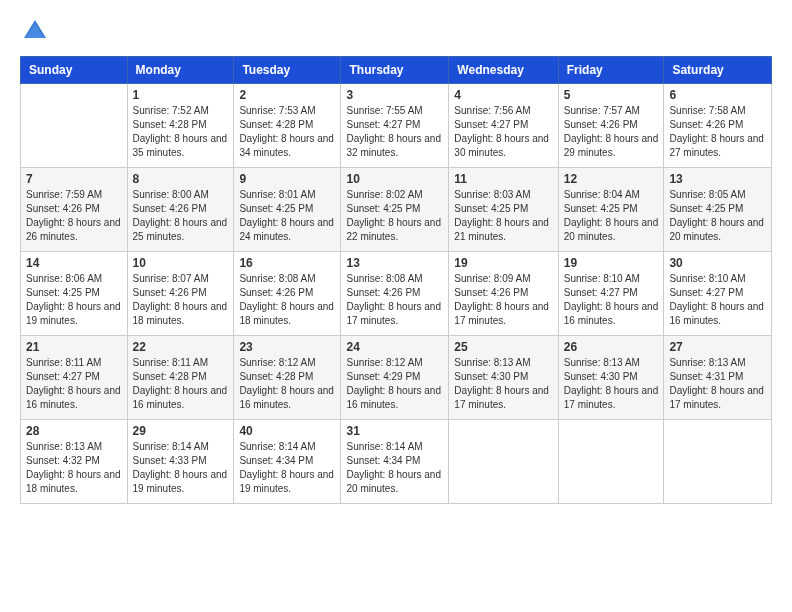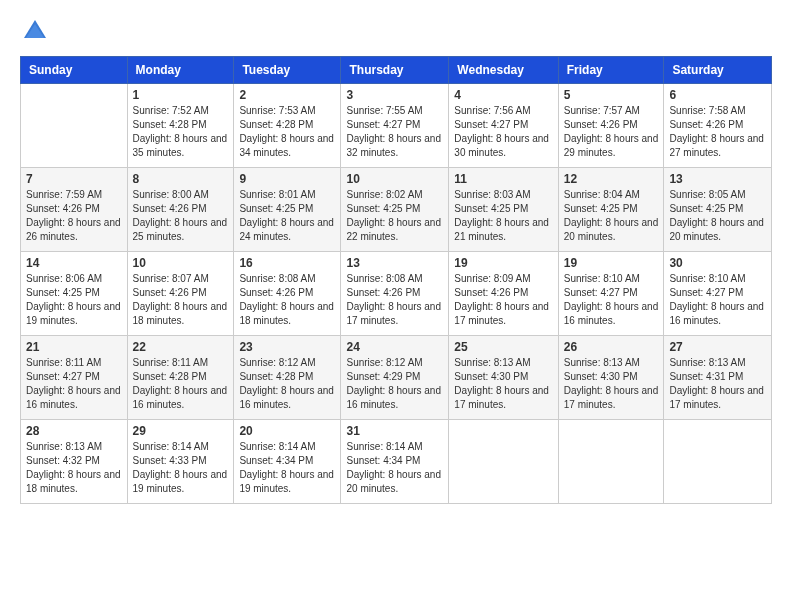--- a/index.html
+++ b/index.html
@@ -255,21 +255,21 @@
         <tr>
           <td>
             <div class="day-number">28</div>
             <div class="day-info">Sunrise: 8:13 AM<br>Sunset: 4:32 PM<br>Daylight: 8 hours and 18 minutes.</div>
           </td>
           <td>
             <div class="day-number">29</div>
             <div class="day-info">Sunrise: 8:14 AM<br>Sunset: 4:33 PM<br>Daylight: 8 hours and 19 minutes.</div>
           </td>
           <td>
-            <div class="day-number">20</div>
+            <div class="day-number">40</div>
             <div class="day-info">Sunrise: 8:14 AM<br>Sunset: 4:34 PM<br>Daylight: 8 hours and 19 minutes.</div>
           </td>
           <td>
             <div class="day-number">31</div>
             <div class="day-info">Sunrise: 8:14 AM<br>Sunset: 4:34 PM<br>Daylight: 8 hours and 20 minutes.</div>
           </td>
           <td class="empty-cell"></td>
           <td class="empty-cell"></td>
           <td class="empty-cell"></td>
         </tr>

